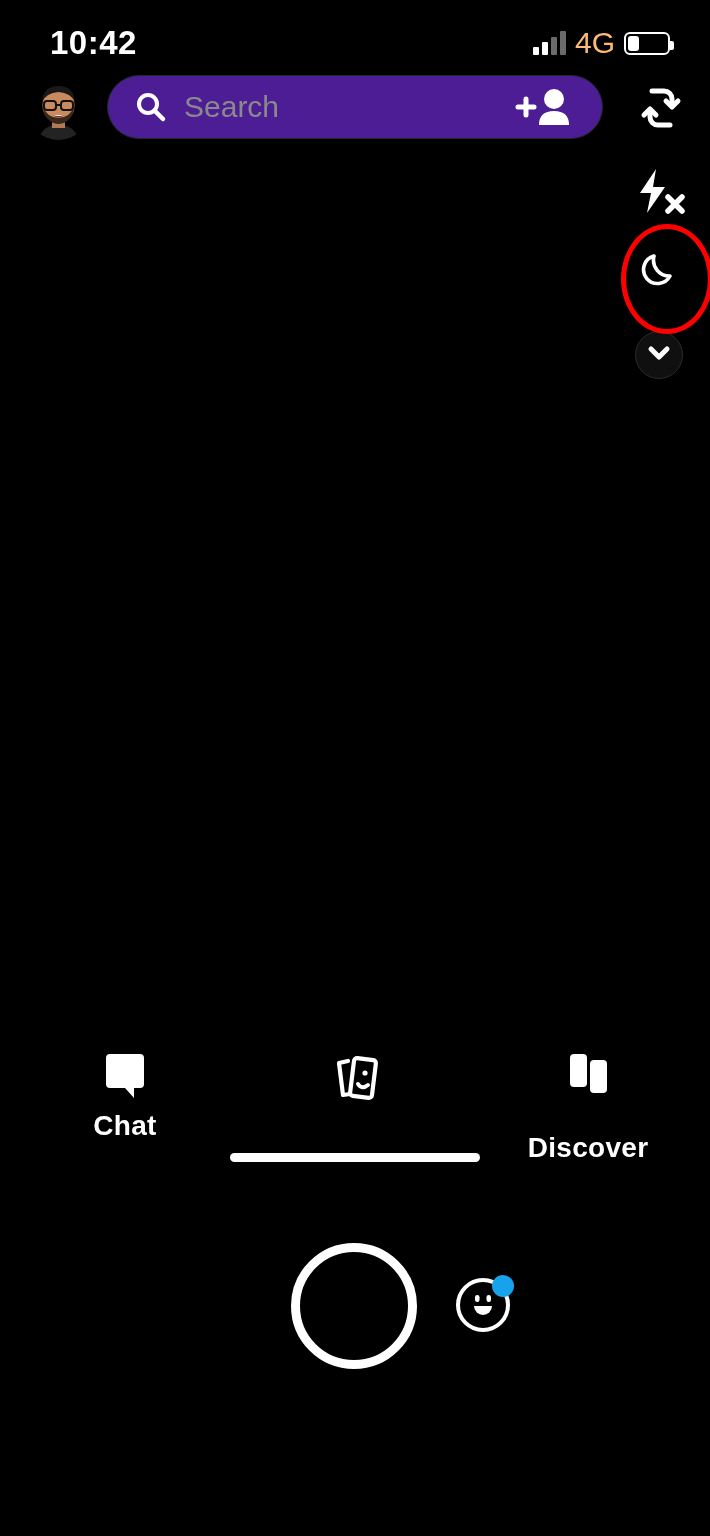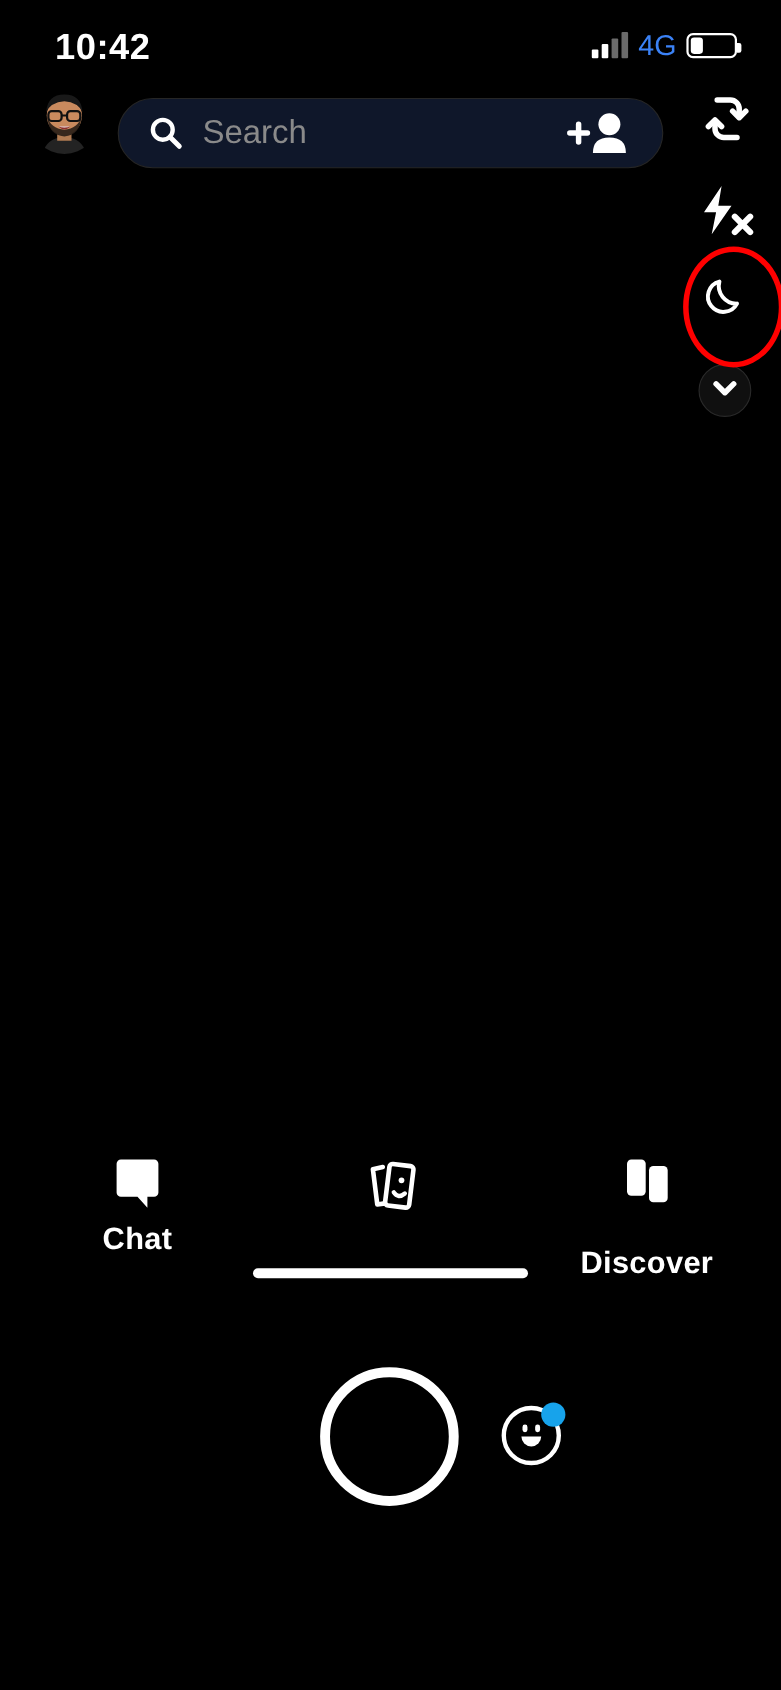--- a/index.html
+++ b/index.html
@@ -28,21 +28,21 @@
     position:absolute; right:40px; top:28px;
     display:flex; align-items:center; gap:9px;
   }
   .sig-bars { display:flex; align-items:flex-end; gap:3px; height:24px; }
   .sig-bars i { display:block; width:6px; border-radius:1px; background:#6b6b6b; }
   .sig-bars i.on { background:#fff; }
   .sig-bars i:nth-child(1){ height:8px; }
   .sig-bars i:nth-child(2){ height:13px; }
   .sig-bars i:nth-child(3){ height:18px; }
   .sig-bars i:nth-child(4){ height:24px; }
-  #net-type { color:#3b82f6; font-size:26px; font-weight:500; line-height:1; }
+  #net-type { color:#fdba74; font-size:30px; font-weight:500; line-height:1; }
   #battery {
     position:relative; width:46px; height:23px;
     border:2px solid #fff; border-radius:6px;
     display:flex; align-items:center; padding:2px;
   }
   #battery:after {
     content:""; position:absolute; right:-6px; top:7px;
     width:4px; height:9px; background:#fff; border-radius:0 2px 2px 0;
   }
   #battery-fill { height:100%; background:#fff; border-radius:3px; }
@@ -50,23 +50,23 @@
   
   #top-bar {
     position:absolute; top:75px; left:0; width:710px; height:70px;
   }
   #avatar {
     position:absolute; left:27px; top:2px;
     width:63px; height:63px; border-radius:50%;
     overflow:hidden; background:#000;
   }
   #search-bar {
-    position:absolute; left:107px; top:14px;
+    position:absolute; left:107px; top:0;
     width:496px; height:64px;
-    background:#0f172a; border:1px solid #262626;
+    background:#4c1d95; border:1px solid #262626;
     border-radius:32px;
     display:flex; align-items:center;
   }
   #search-icon { margin-left:26px; flex:0 0 auto; display:flex; }
   #search-placeholder {
     margin-left:16px; color:#8a8a8a;
     font-size:30px; font-weight:400;
   }
   #add-friend-icon {
     position:absolute; right:28px; top:50%;

